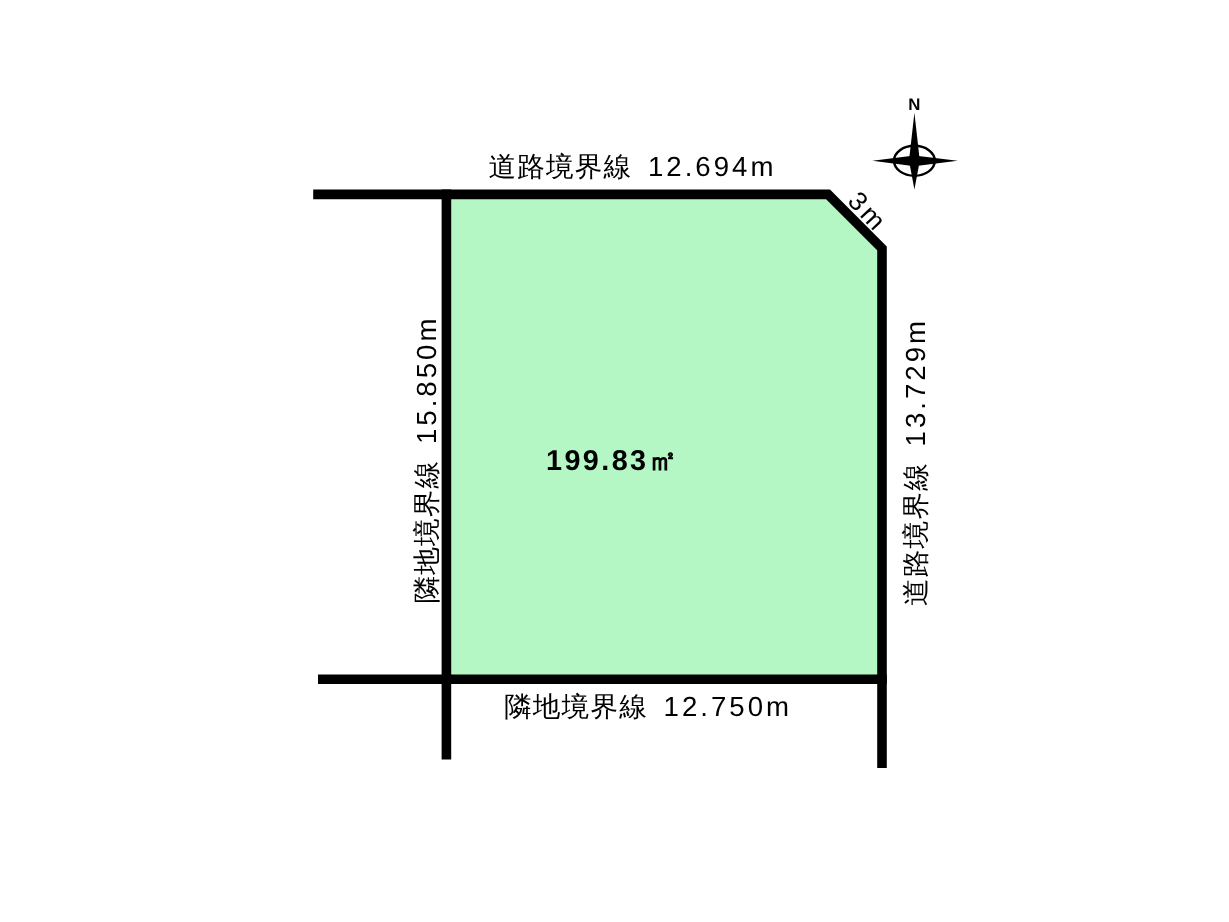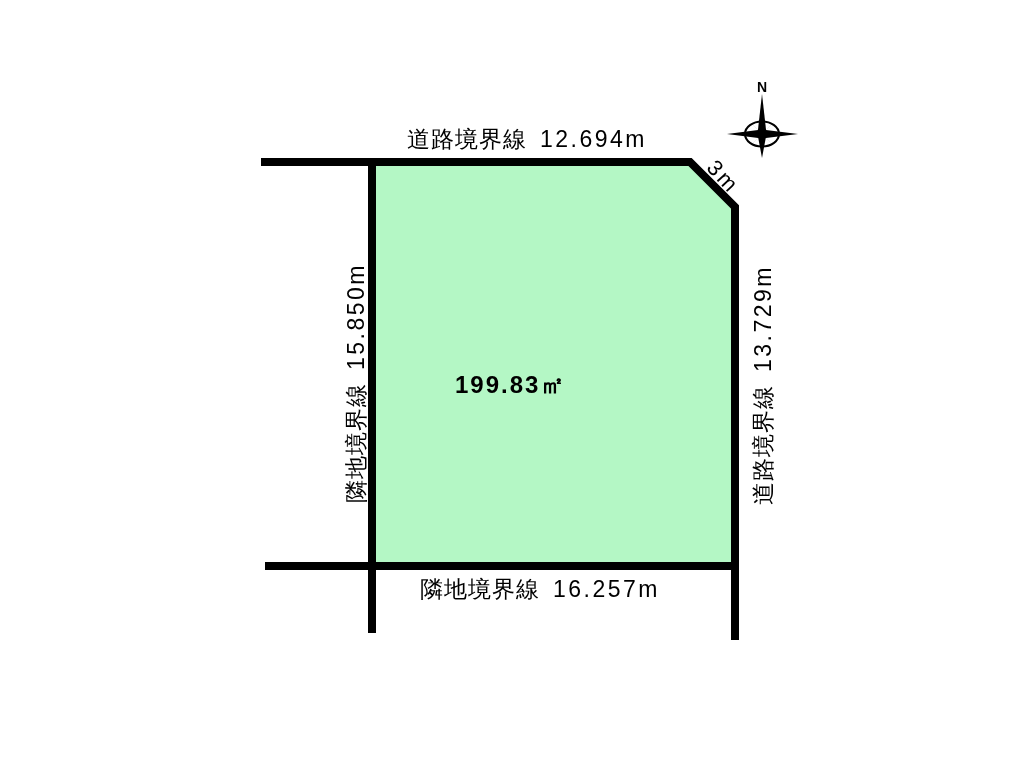--- a/index.html
+++ b/index.html
@@ -75,21 +75,21 @@
     </g>
   </svg>
 
   <div class="label label-top">
     <span class="cjk">道路境界線</span>
     <span class="num">12.694m</span>
   </div>
 
   <div class="label label-bottom">
     <span class="cjk">隣地境界線</span>
-    <span class="num">16.257m</span>
+    <span class="num">12.750m</span>
   </div>
 
   <div class="label label-left">
     <span class="cjk">隣地境界線</span>
     <span class="num">15.850m</span>
   </div>
 
   <div class="label label-right">
     <span class="cjk">道路境界線</span>
     <span class="num">13.729m</span>

